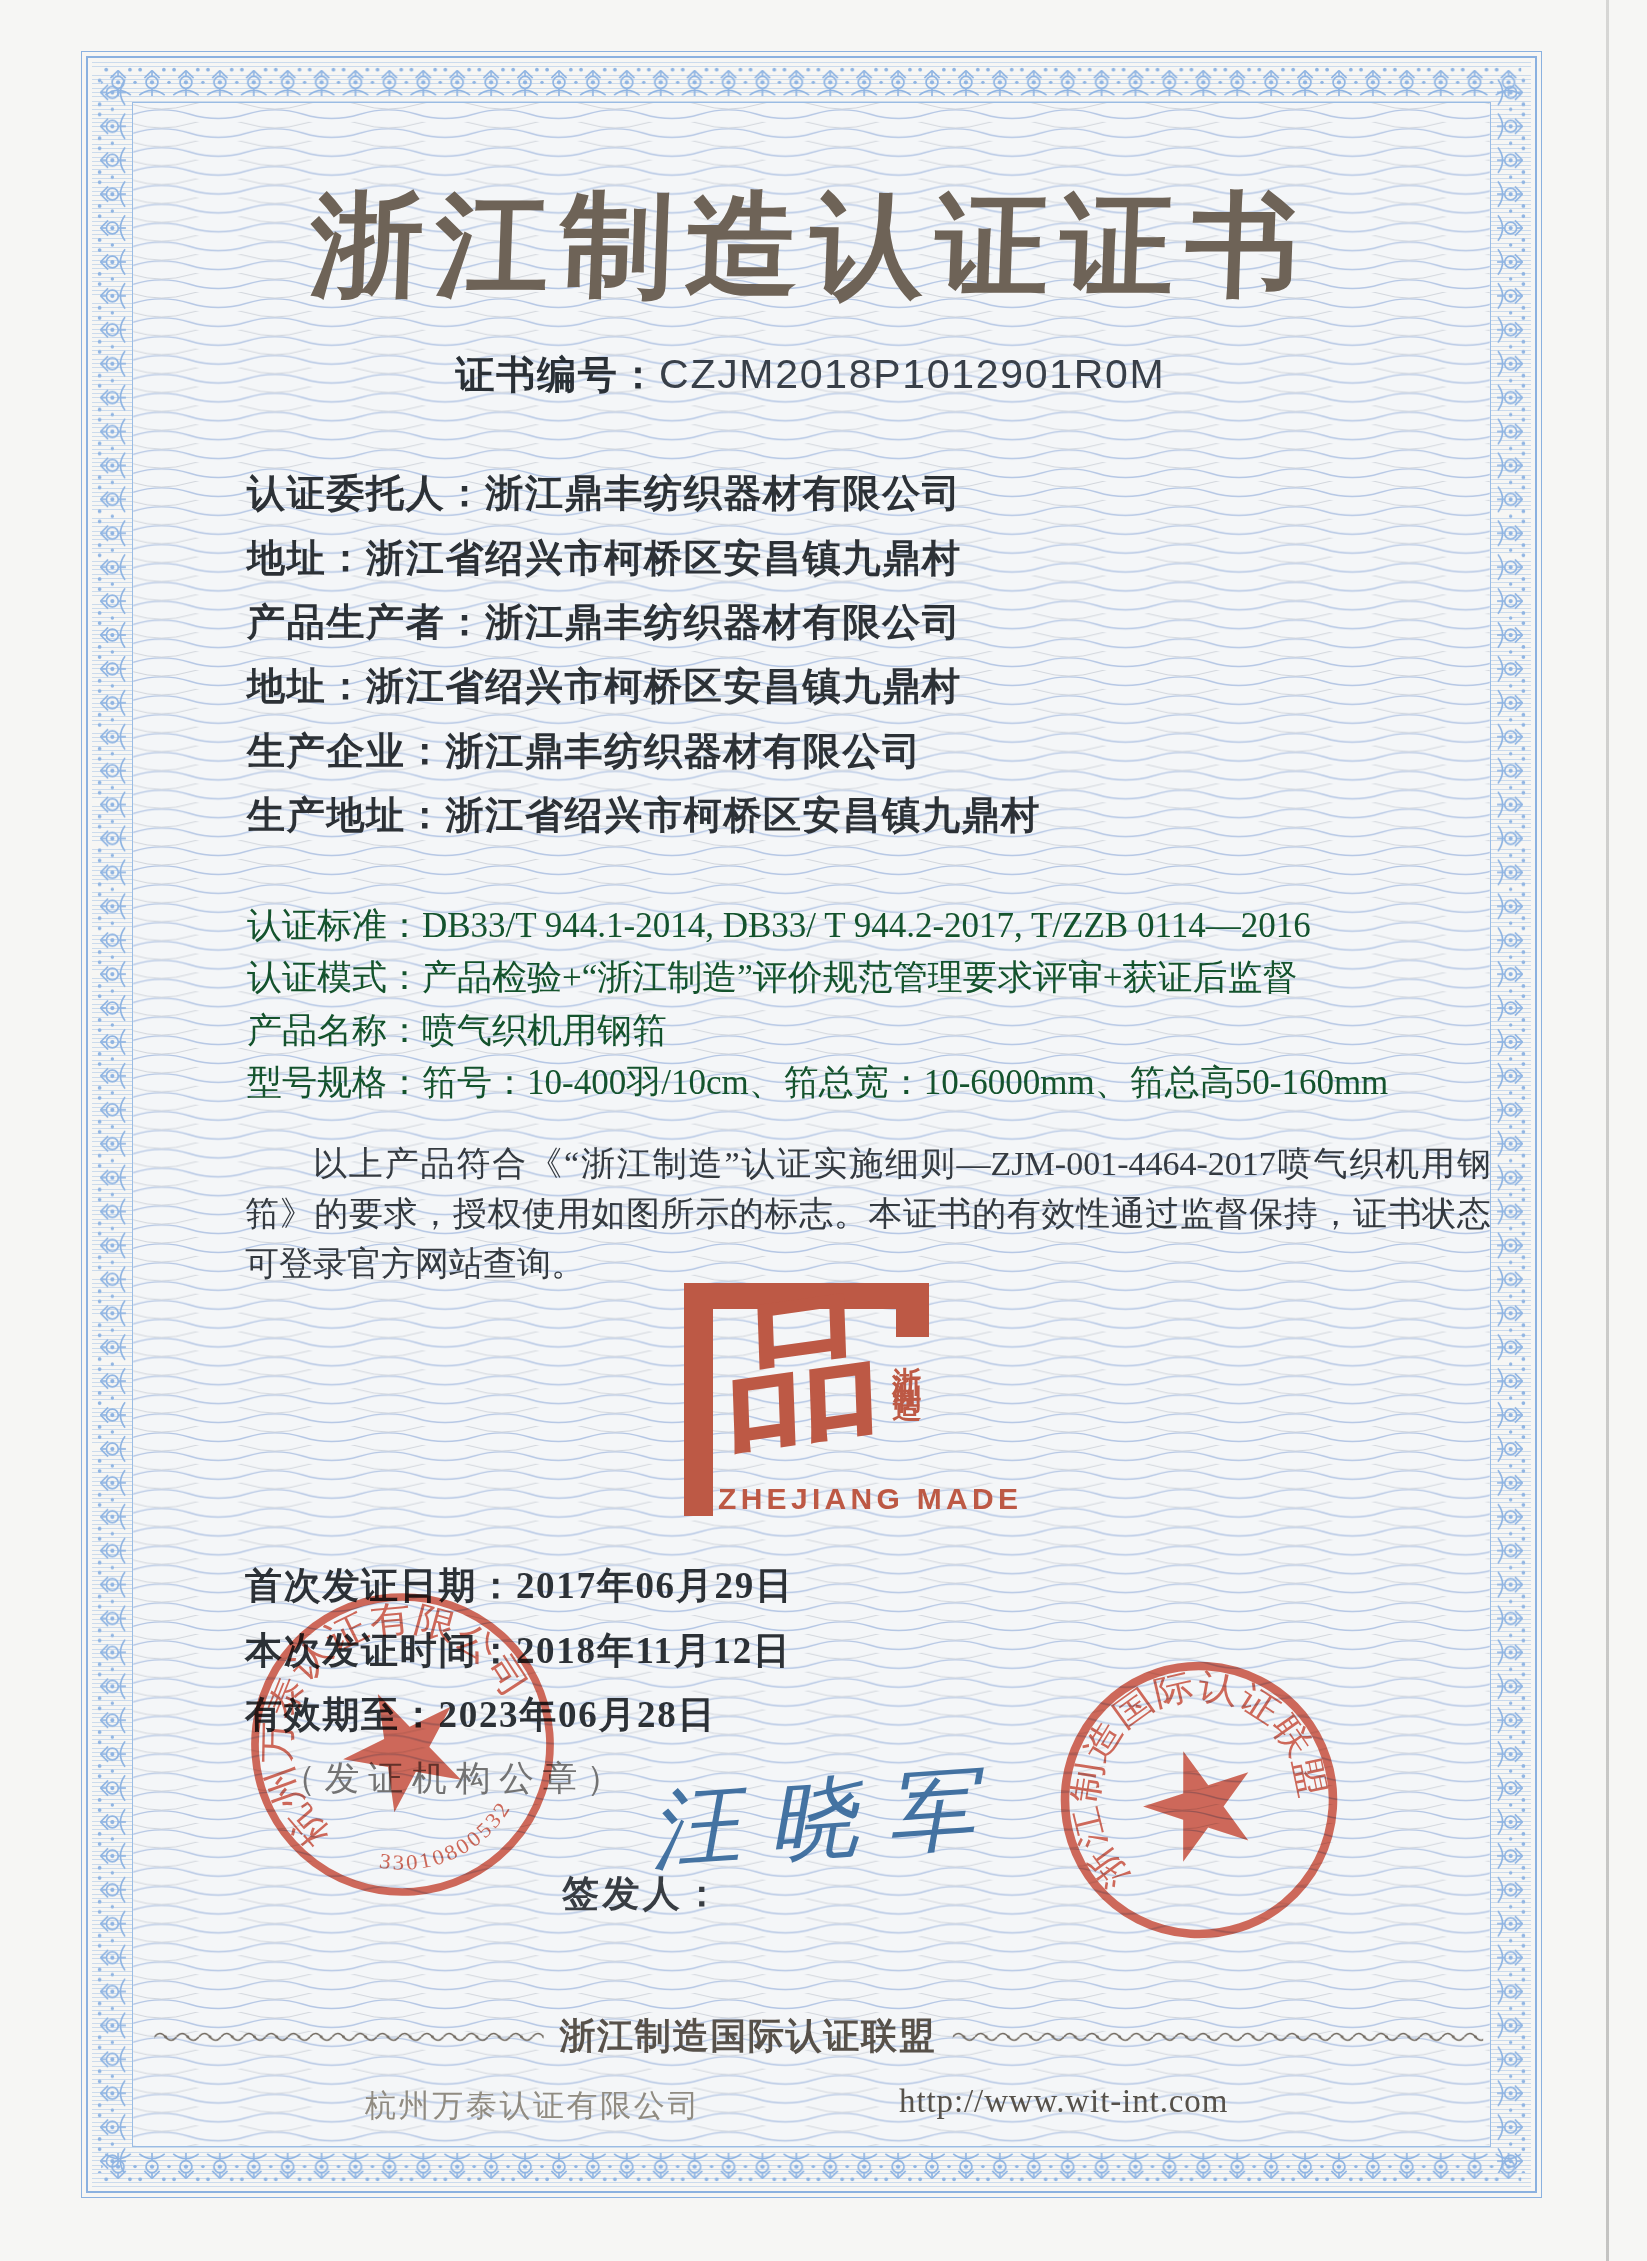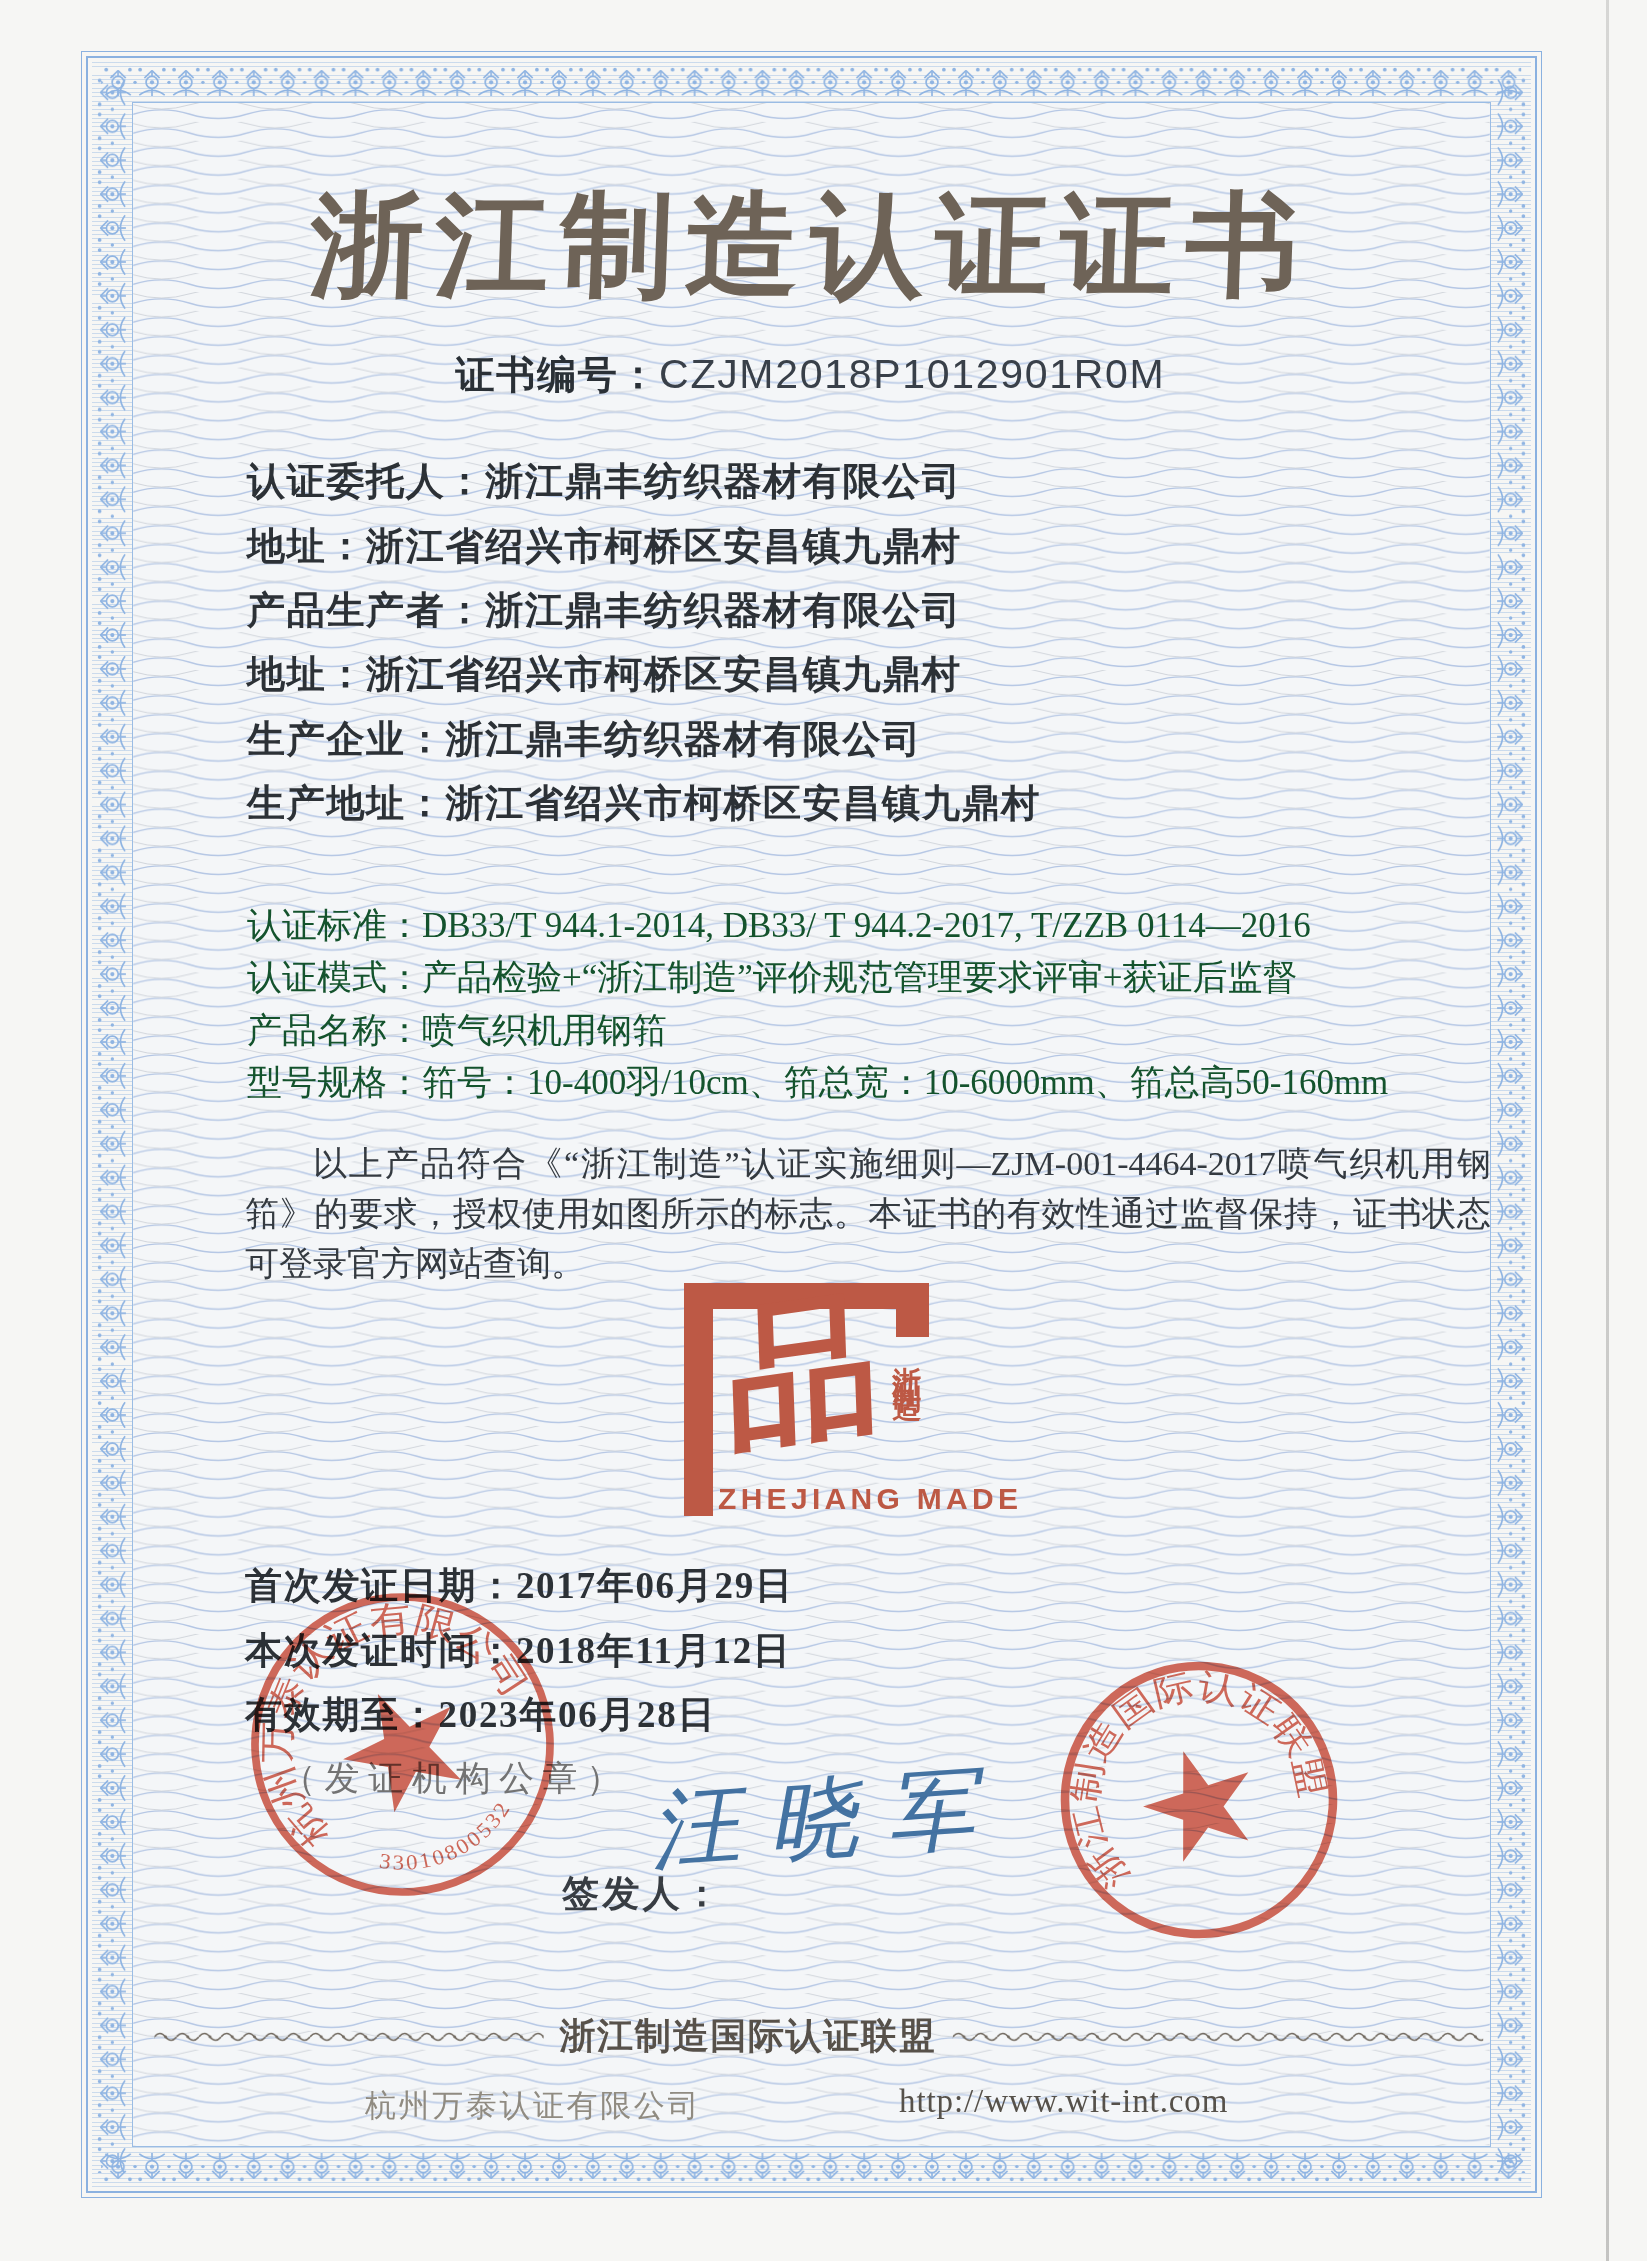--- a/index.html
+++ b/index.html
@@ -22,21 +22,21 @@
   .inner svg.waves{position:absolute;inset:0;width:100%;height:100%;}
   
   .content{position:absolute;inset:0;}
   .abs{position:absolute;}
   .title{left:0;right:26px;top:170px;text-align:center;font-size:113px;font-weight:700;
         letter-spacing:12px;color:#6e6357;transform:skewX(-2deg);}
   .certno-row{left:0;right:26px;top:348px;text-align:center;white-space:nowrap;}
   .certno-label{font-size:39px;font-weight:700;color:#2a3036;letter-spacing:1.7px;}
   .certno-value{font-family:"Liberation Sans","DejaVu Sans",sans-serif;font-size:41px;
         color:#394049;letter-spacing:1.7px;}
-  .field{left:247px;font-size:38px;font-weight:700;letter-spacing:1.7px;color:#2c3136;white-space:nowrap;}
+  .field{left:247px;font-size:38px;font-weight:700;letter-spacing:1.7px;color:#2c3136;white-space:nowrap;margin-top:12px;}
   .detail{left:247px;font-size:35px;font-weight:400;color:#14532d;white-space:nowrap;}
   .statement{left:245px;top:1139px;width:1246px;font-size:34px;line-height:50px;
         text-indent:2em;color:#343a40;text-align:justify;}
   
   .logo{left:684px;top:1283px;width:245px;height:233px;}
   .logo .bar{position:absolute;background:#bd5945;}
   .logo .bar-top{left:0;top:0;width:100%;height:26px;}
   .logo .bar-left{left:0;top:0;width:29px;height:233px;}
   .logo .bar-right{right:0;top:26px;width:33px;height:27.5px;}
   .logo .glyph{position:absolute;left:29px;top:12px;width:180px;text-align:center;font-size:153px;

